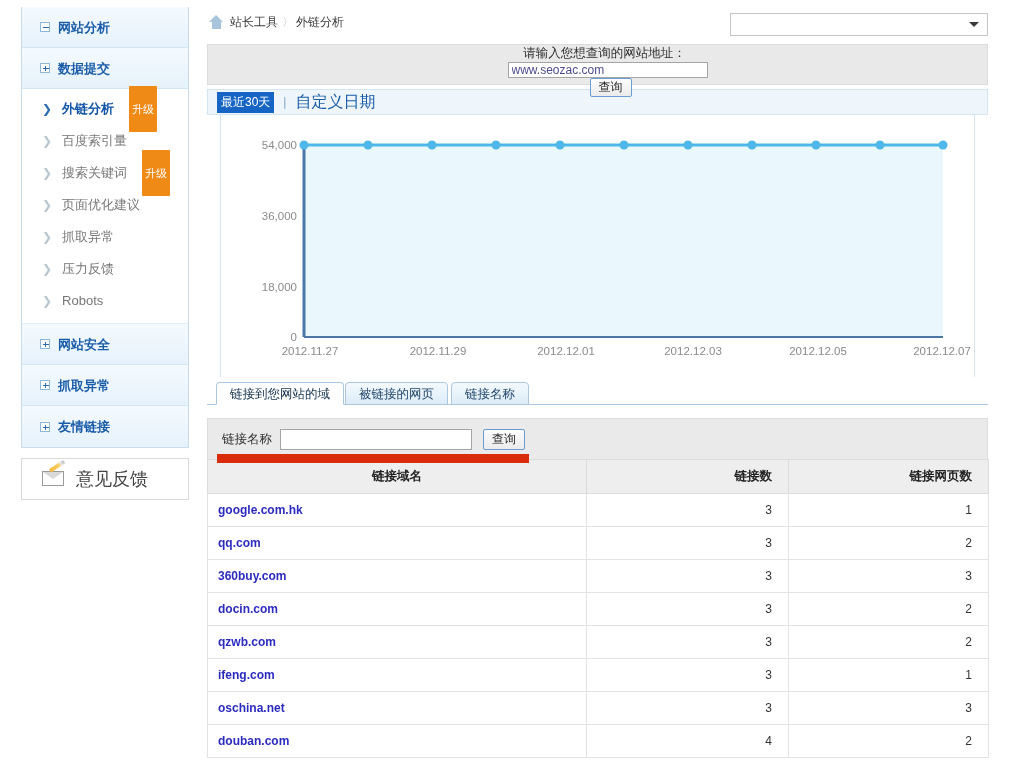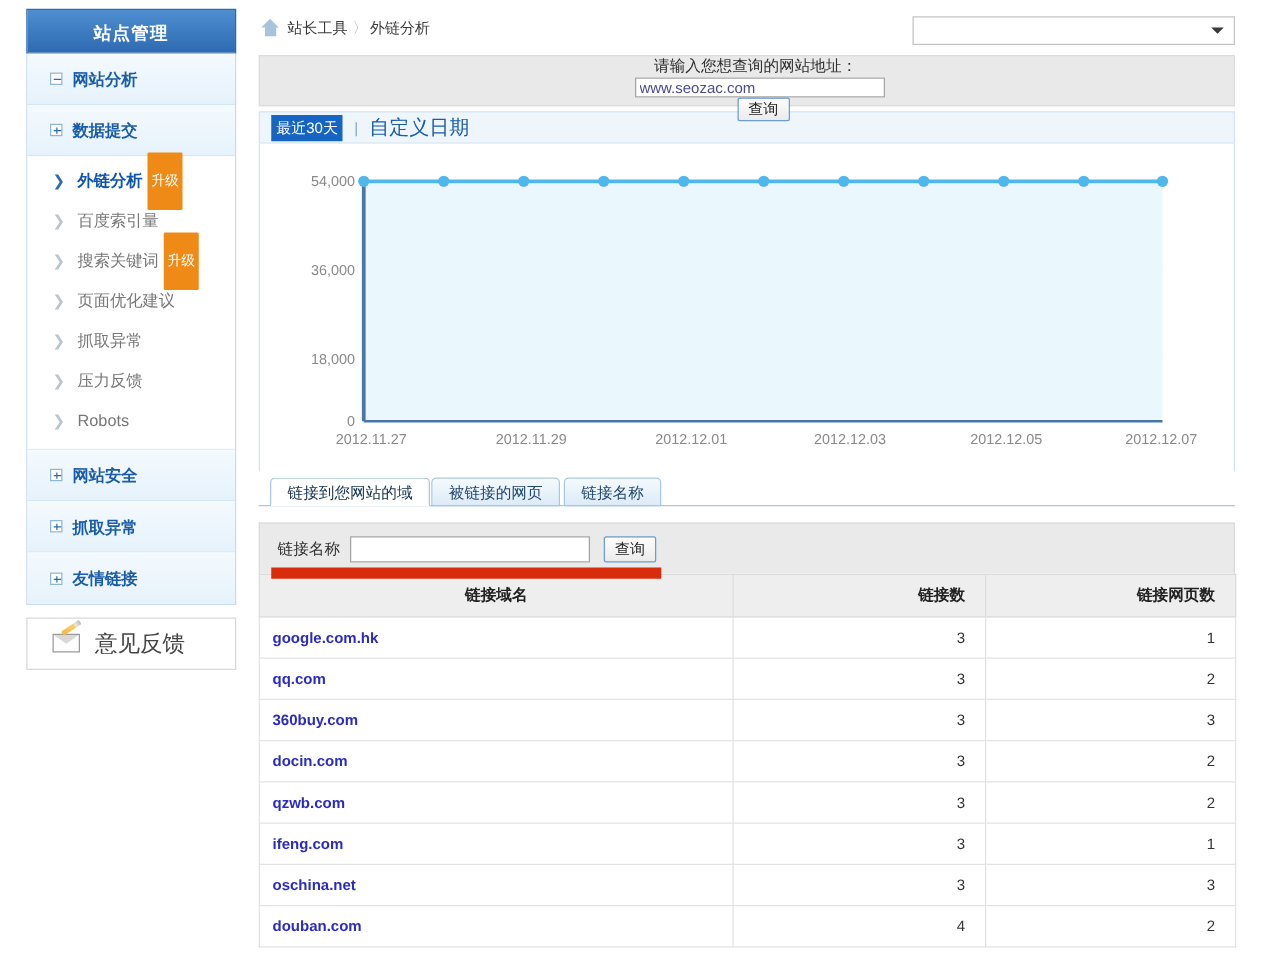--- a/index.html
+++ b/index.html
@@ -51,21 +51,21 @@
   .sb-sub { background: #fff; padding: 4px 0 6px 0; border-bottom: 1px solid #e2eef7; }
   .sb-item {
     height: 32px; line-height: 32px;
     padding-left: 20px; font-size: 13px; color: #777;
     display: flex; align-items: center; cursor: pointer;
   }
   .sb-item .chev { color: #b9c6cf; margin-right: 10px; font-size: 12px; flex: none; }
   .sb-item.active { color: #1155a8; font-weight: bold; }
   .sb-item.active .chev { color: #2b6cb0; font-weight: bold; }
   .badge {
-    display: inline-block; margin-left: 4px;
+    display: inline-block; margin-left: 15px;
     background: #f08a17; color: #fff;
     font-size: 11px; font-weight: normal;
     line-height: 14px; padding: 16px 3px; border-radius: 1px;
   }
   .sb-feedback {
     margin-top: 10px; border: 1px solid #d9d9d9; background: #fff;
     height: 42px; display: flex; align-items: center; padding-left: 20px;
     cursor: pointer;
   }
   .sb-feedback .fb-label { margin-left: 10px; font-size: 18px; color: #444; }
@@ -148,21 +148,21 @@
   }
   .date-pill {
     background: #1664c4; color: #fff; font-size: 12px;
     padding: 2px 4px; cursor: pointer;
   }
   .date-sep { color: #7aa7d0; margin: 0 9px; }
   .date-link { color: #1a5ca8; font-size: 16px; cursor: pointer; }
 
   
   .chart-wrap {
-    margin: 0 4px; height: 262px; background: #fff;
+    margin: 0 17px; height: 262px; background: #fff;
     border-left: 1px solid #d3e5f2; border-right: 1px solid #d3e5f2;
     position: relative;
   }
   .chart-svg { position: absolute; left: 0; top: 0; }
 
   
   .tabs { margin: 0 4px; height: 28px; position: relative; }
   .tabs-line {
     position: absolute; left: 0; right: 0; bottom: 0;
     border-bottom: 1px solid #a9c7e0;
@@ -221,21 +221,20 @@
   .td-domain { text-align: left; padding-left: 10px; font-weight: bold; }
   .td-num { text-align: right; padding-right: 16px; color: #3a3a8c; }
   .dom-link { color: #2b2bc0; text-decoration: none; cursor: pointer; }
 </style>
 </head>
 <body>
 
 <div class="page">
 
   <div class="sidebar">
-    <div class="sb-header">站点管理</div>
     <div class="sb-body">
 
       <div class="sb-group">
         <span class="pm"></span>
         <span>网站分析</span>
       </div>
 
       <div class="sb-group">
         <span class="pm plus"></span>
         <span>数据提交</span>

